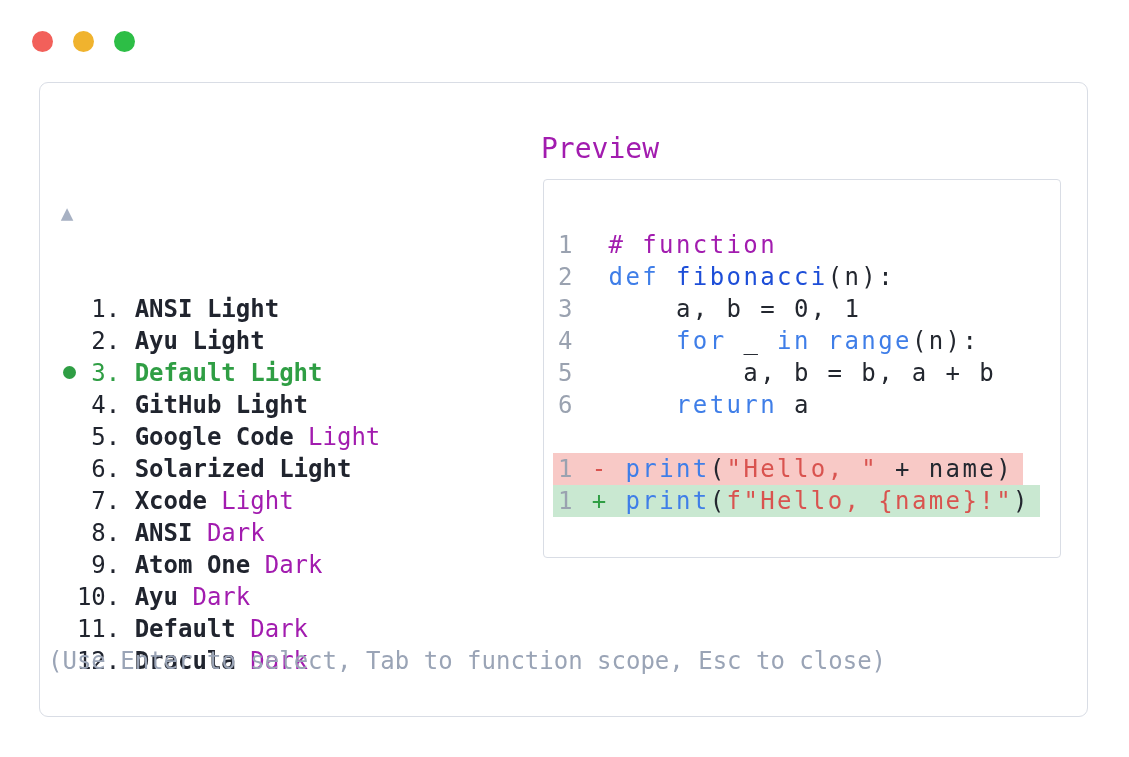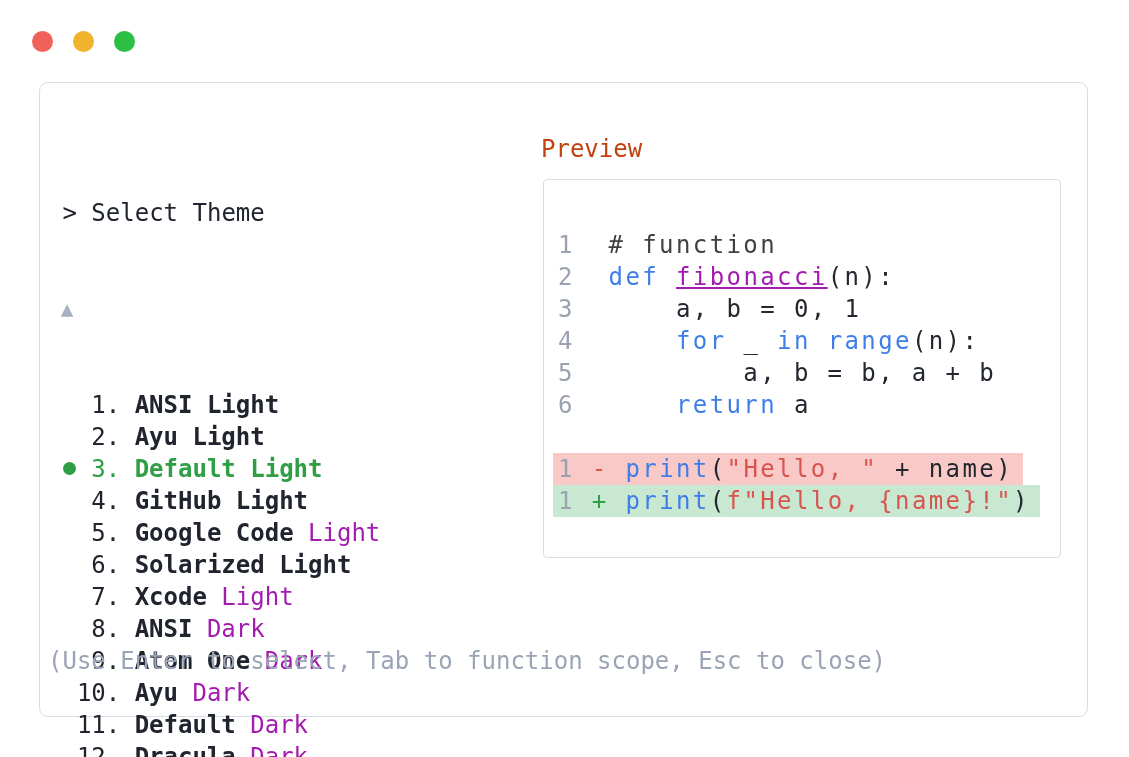--- a/index.html
+++ b/index.html
@@ -28,58 +28,57 @@
   }
   .num{display:inline-block;width:3ch;text-align:right;}
   .lbl{margin-left:1ch;font-weight:bold;}
   .muted{color:#a21caf;margin-left:1ch;}
   .sel{color:#2f9e44;}
   .hint{
     position:absolute;left:8px;top:562px;font-size:24px;line-height:32px;
     color:#9aa4b6;white-space:pre;
   }
   .pvtitle{
-    position:absolute;left:501px;top:50px;font-size:24px;line-height:32px;
-    color:#c2410c;
+    position:absolute;left:501px;top:50px;font-size:28px;line-height:32px;
+    color:#a21caf;
   }
   .pvbox{
     position:absolute;left:503px;top:96px;width:516px;height:377px;
     border:1.5px solid #d9dde5;border-radius:4px;background:#ffffff;
   }
   .code{
     position:absolute;left:14px;top:49px;
     font-size:24px;line-height:32px;letter-spacing:2.4px;white-space:pre;
     color:#23272f;
   }
   .cline{height:32px;white-space:pre;}
   .bgspan{display:inline-block;height:32px;padding:0 10px 0 5px;margin-left:-5px;}
   .bg-removed{background:#f8c9c6;}
   .bg-added{background:#c9e8d1;}
   .tk-ln{color:#9aa2b0;}
   .tk-pl{color:#23272f;}
   .tk-kw{color:#3f7ee8;}
-  .tk-fn{color:#a21caf;text-decoration:underline;}
+  .tk-fn{color:#1d4ed8;}
   .tk-st{color:#d9534f;}
-  .tk-cm{color:#404040;}
+  .tk-cm{color:#a21caf;}
   .tk-rm{color:#d9534f;}
   .tk-ad{color:#2f9e44;}
 </style>
 </head>
 <body>
 
 <div class="lights" id="lights">
     <span class="light" style="background: rgb(242, 96, 90);"></span>
     <span class="light" style="background: rgb(240, 179, 46);"></span>
     <span class="light" style="background: rgb(45, 190, 70);"></span>
   </div>
 
 <div class="panel">
 
   <div class="leftcol">
-    <div class="row pad1">&gt; Select Theme</div>
     <div class="row pad1 up">▲</div>
     <div id="theme-items"><div class="row item"><span class="dotcol"></span><span class="num">1.</span><span class="lbl">ANSI Light</span></div><div class="row item"><span class="dotcol"></span><span class="num">2.</span><span class="lbl">Ayu Light</span></div><div class="row item"><span class="dotcol"><span class="dot"></span></span><span class="num sel">3.</span><span class="lbl sel">Default Light</span></div><div class="row item"><span class="dotcol"></span><span class="num">4.</span><span class="lbl">GitHub Light</span></div><div class="row item"><span class="dotcol"></span><span class="num">5.</span><span class="lbl">Google Code</span><span class="muted">Light</span></div><div class="row item"><span class="dotcol"></span><span class="num">6.</span><span class="lbl">Solarized Light</span></div><div class="row item"><span class="dotcol"></span><span class="num">7.</span><span class="lbl">Xcode</span><span class="muted">Light</span></div><div class="row item"><span class="dotcol"></span><span class="num">8.</span><span class="lbl">ANSI</span><span class="muted">Dark</span></div><div class="row item"><span class="dotcol"></span><span class="num">9.</span><span class="lbl">Atom One</span><span class="muted">Dark</span></div><div class="row item"><span class="dotcol"></span><span class="num">10.</span><span class="lbl">Ayu</span><span class="muted">Dark</span></div><div class="row item"><span class="dotcol"></span><span class="num">11.</span><span class="lbl">Default</span><span class="muted">Dark</span></div><div class="row item"><span class="dotcol"></span><span class="num">12.</span><span class="lbl">Dracula</span><span class="muted">Dark</span></div></div>
     
   </div>
 
   <div class="hint">(Use Enter to select, Tab to function scope, Esc to close)</div>
 
   <div class="pvtitle">Preview</div>
 
   <div class="pvbox">

